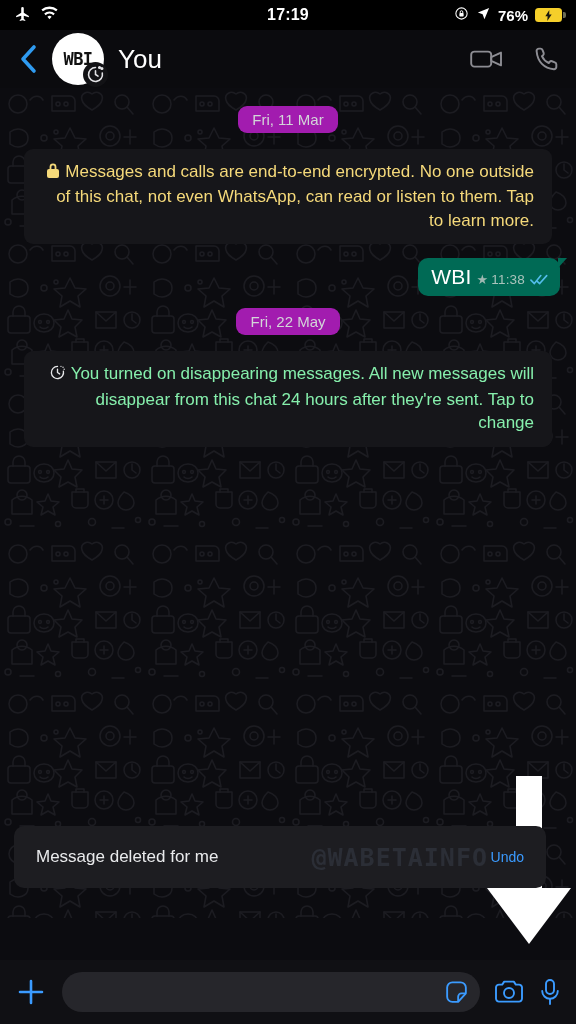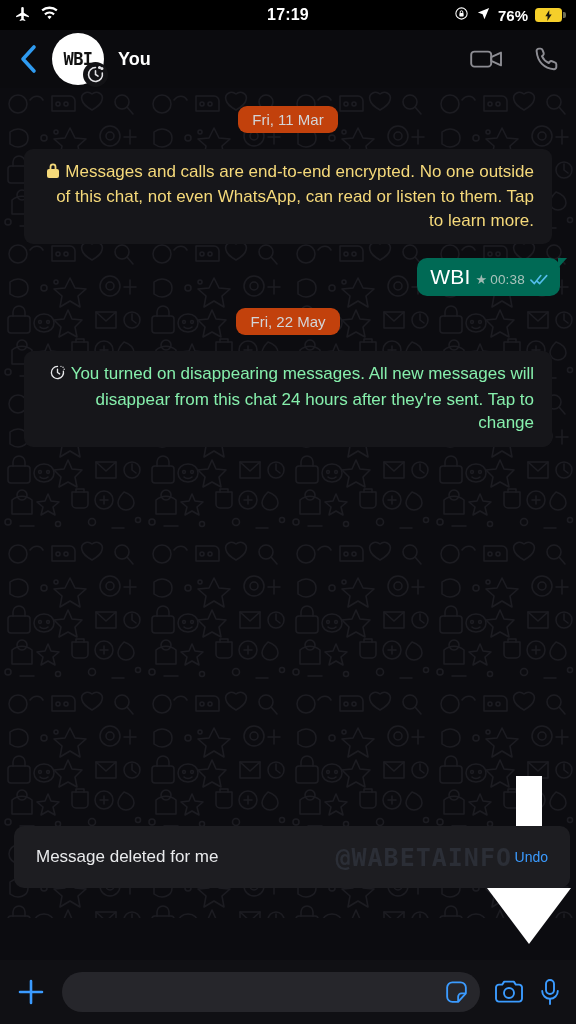--- a/index.html
+++ b/index.html
@@ -78,21 +78,21 @@
     letter-spacing:-0.5px; line-height:1;
   }
   .avatar-timer {
     position:absolute; right:-4px; bottom:-2px;
     width:25px; height:25px; border-radius:50%;
     background:#121215;
     display:flex; align-items:center; justify-content:center;
   }
   .chat-title {
     margin-left:14px; color:#fff;
-    font-size:18px; font-weight:700; letter-spacing:.1px;
+    font-size:26px; font-weight:400; letter-spacing:.1px;
     cursor:pointer;
   }
   .header-actions {
     margin-left:auto; display:flex; align-items:center; gap:30px;
   }
   .hdr-icon { cursor:pointer; display:flex; align-items:center; justify-content:center; }
 
   
   .chat {
     position:relative; flex:1 1 auto;
@@ -106,21 +106,21 @@
   }
   .chat-inner {
     position:relative; z-index:2;
     height:100%;
     padding:12px 14px 0 14px;
     display:flex; flex-direction:column;
   }
 
   .date-chip-row { display:flex; justify-content:center; margin:6px 0 16px; }
   .date-chip {
-    background:#c2410c; color:#d3d5d8;
+    background:#a21caf; color:#d3d5d8;
     font-size:15px; font-weight:500;
     padding:5px 14px; border-radius:9px;
     cursor:pointer;
   }
 
   .system-bubble {
     background:#16161a;
     border-radius:9px;
     padding:11px 18px 12px;
     margin:0 10px;
@@ -165,21 +165,21 @@
   .arrow-annot {
     position:absolute; z-index:12;
     left:482px; top:688px;
     width:94px; height:172px;
     pointer-events:none;
   }
 
   
   .snackbar-wrap {
     position:absolute; z-index:14;
-    left:14px; right:6px; bottom:72px;
+    left:14px; right:30px; bottom:72px;
   }
   .snackbar {
     position:relative;
     background:#1d1d21;
     border-radius:10px;
     height:62px;
     display:flex; align-items:center;
     padding:0 22px;
     overflow:hidden;
   }
@@ -372,21 +372,21 @@
             <path d="M3.6 7V4.8a3.4 3.4 0 0 1 6.8 0V7h-1.8V4.8a1.6 1.6 0 0 0-3.2 0V7z"></path>
           </svg>
         </span><span>Messages and calls are end-to-end encrypted. No one outside of this chat, not even WhatsApp, can read or listen to them. Tap to learn more.</span>
       </div>
 
       <div class="row-out">
         <div class="bubble-out">
           <span class="bubble-text">WBI</span>
           <span class="meta">
             <span class="star-ico">★</span>
-            <span class="bubble-time">00:38</span>
+            <span class="bubble-time">11:38</span>
             <span class="ticks">
               <svg width="19" height="13" viewBox="0 0 20 13" fill="none" stroke="#53bdeb" stroke-width="1.7" stroke-linecap="round" stroke-linejoin="round">
                 <polyline points="1,7.2 4.6,10.8 11.4,2.4"></polyline>
                 <polyline points="7.6,8.4 10.2,10.8 17.6,2.4"></polyline>
               </svg>
             </span>
           </span>
         </div>
       </div>
 

